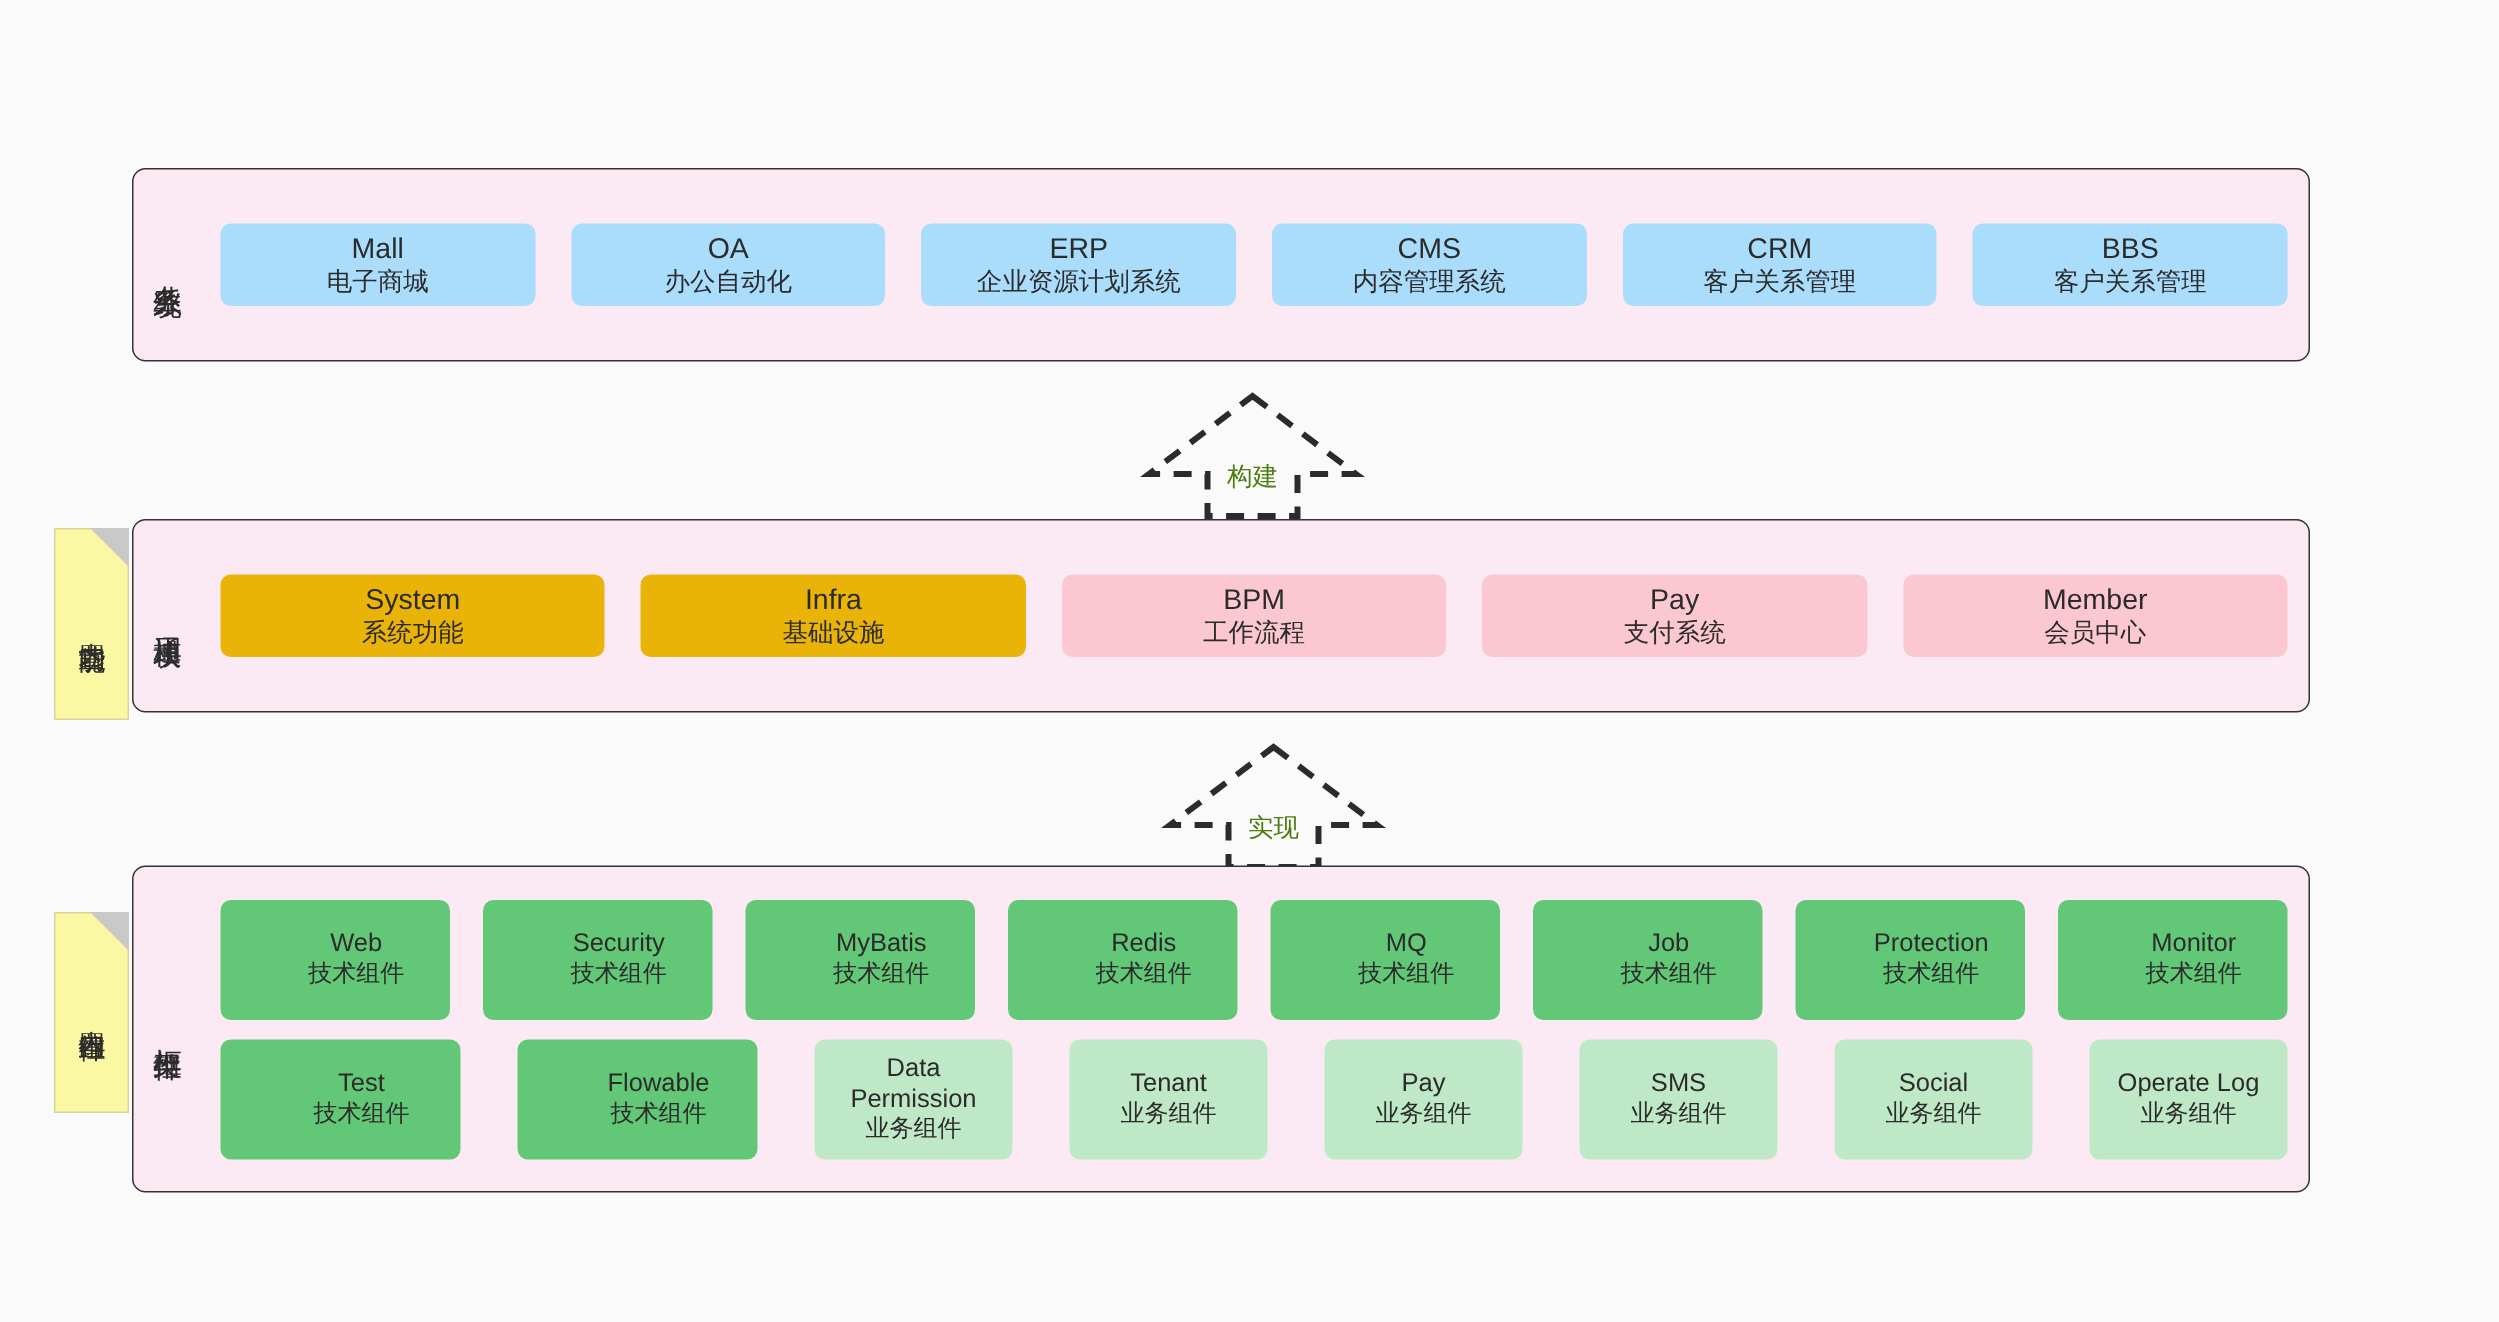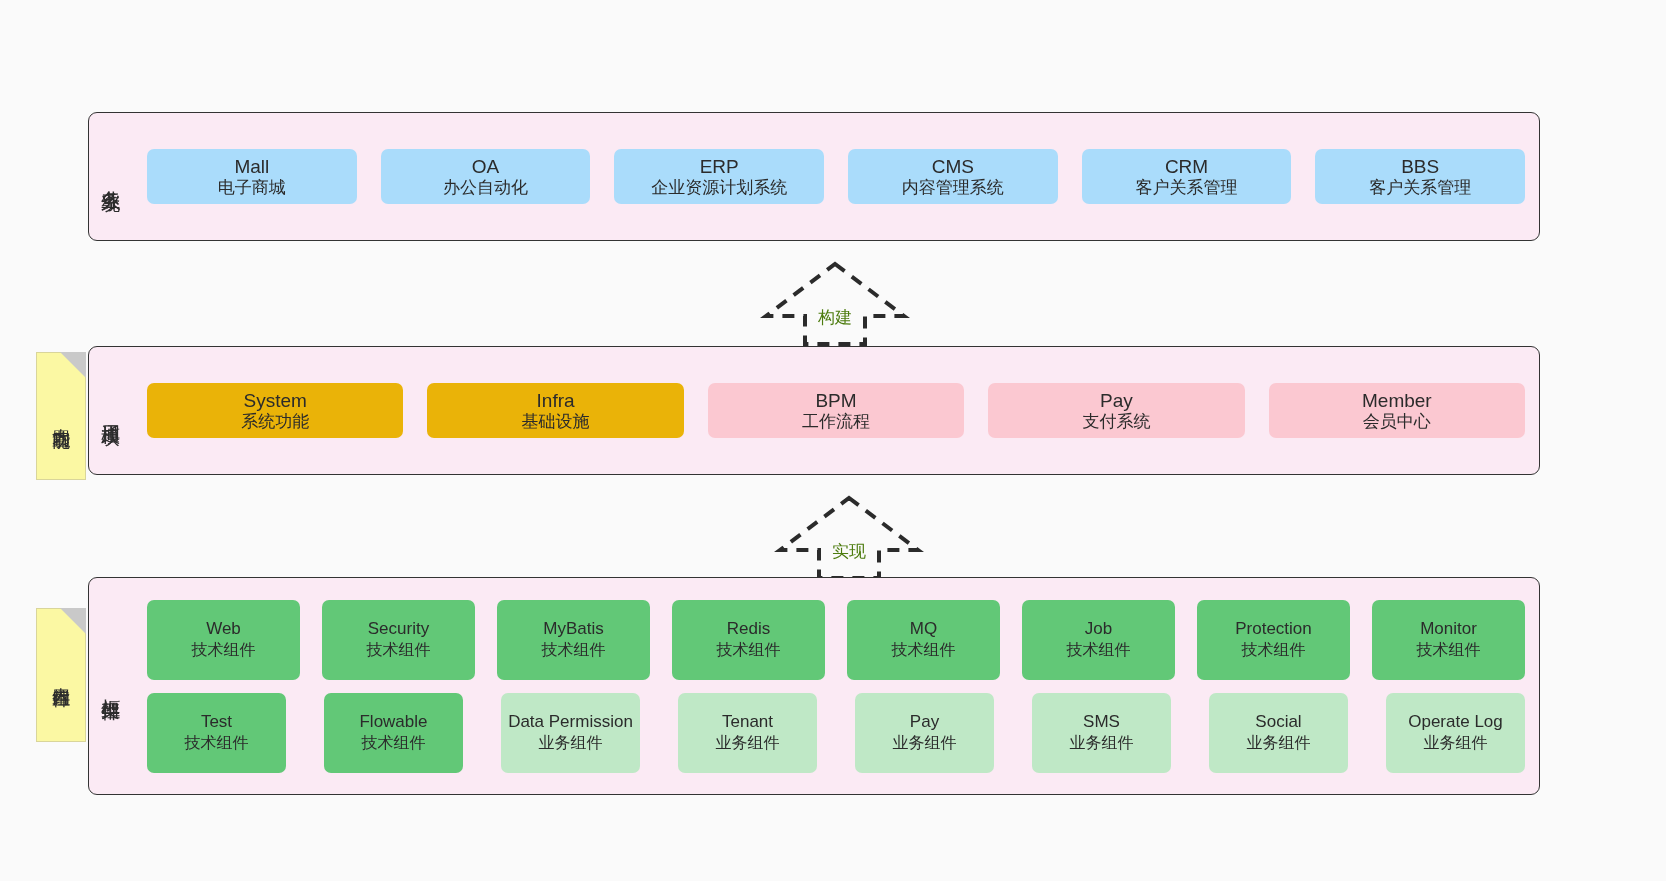--- a/index.html
+++ b/index.html
@@ -70,21 +70,21 @@
     padding: 6px 4px;
   }
   .card .en { font-size: 19px; }
   .card .cn { font-size: 17px; }
   .card.small .en { font-size: 17px; }
   .card.small .cn { font-size: 16px; }
 
   .c-blue       { background: #aadcfb; }
   .c-red        { background: #eab308; }
   .c-pink       { background: #fbc8d1; }
-  .c-green      { background: #62c877; }
+  .c-green      { background: #62c877; padding-left: 32px; }
   .c-lightgreen { background: #bfe8c6; }
 
   
   .note-tab {
     position: absolute;
     background: #fbf8a3;
     border: 1px solid #d9d59a;
     display: flex;
     align-items: center;
     justify-content: center;

